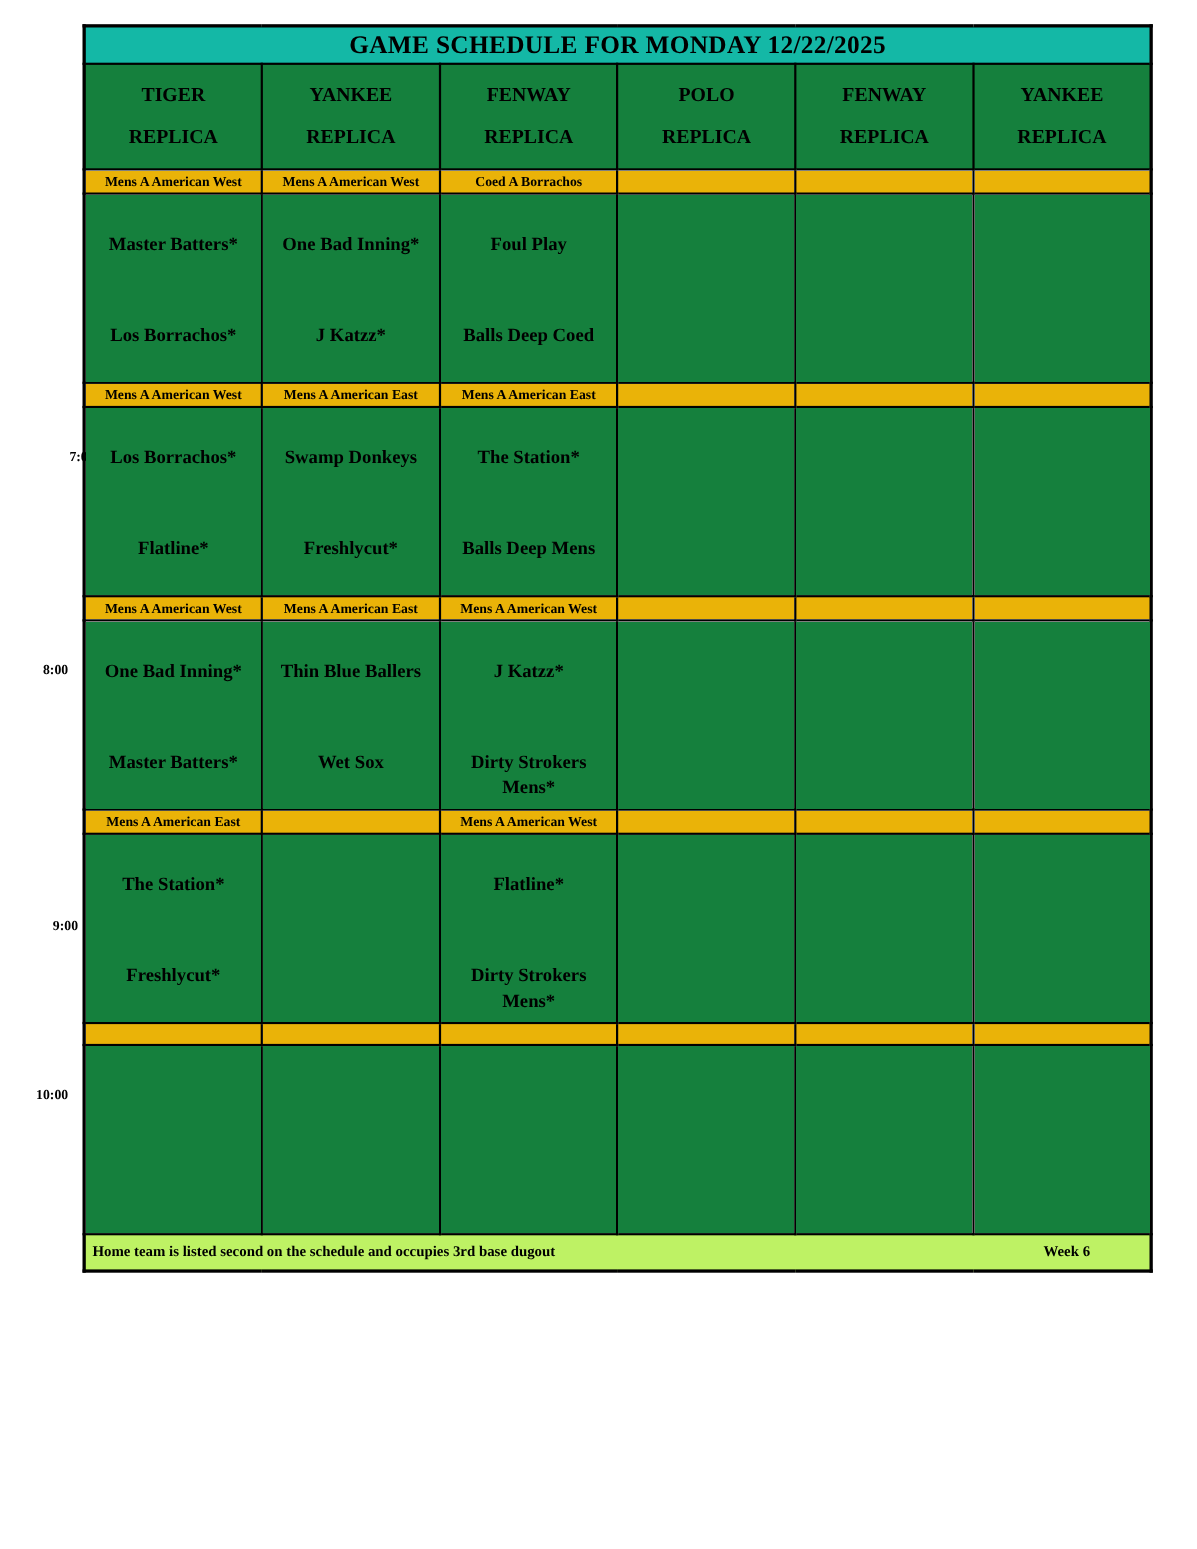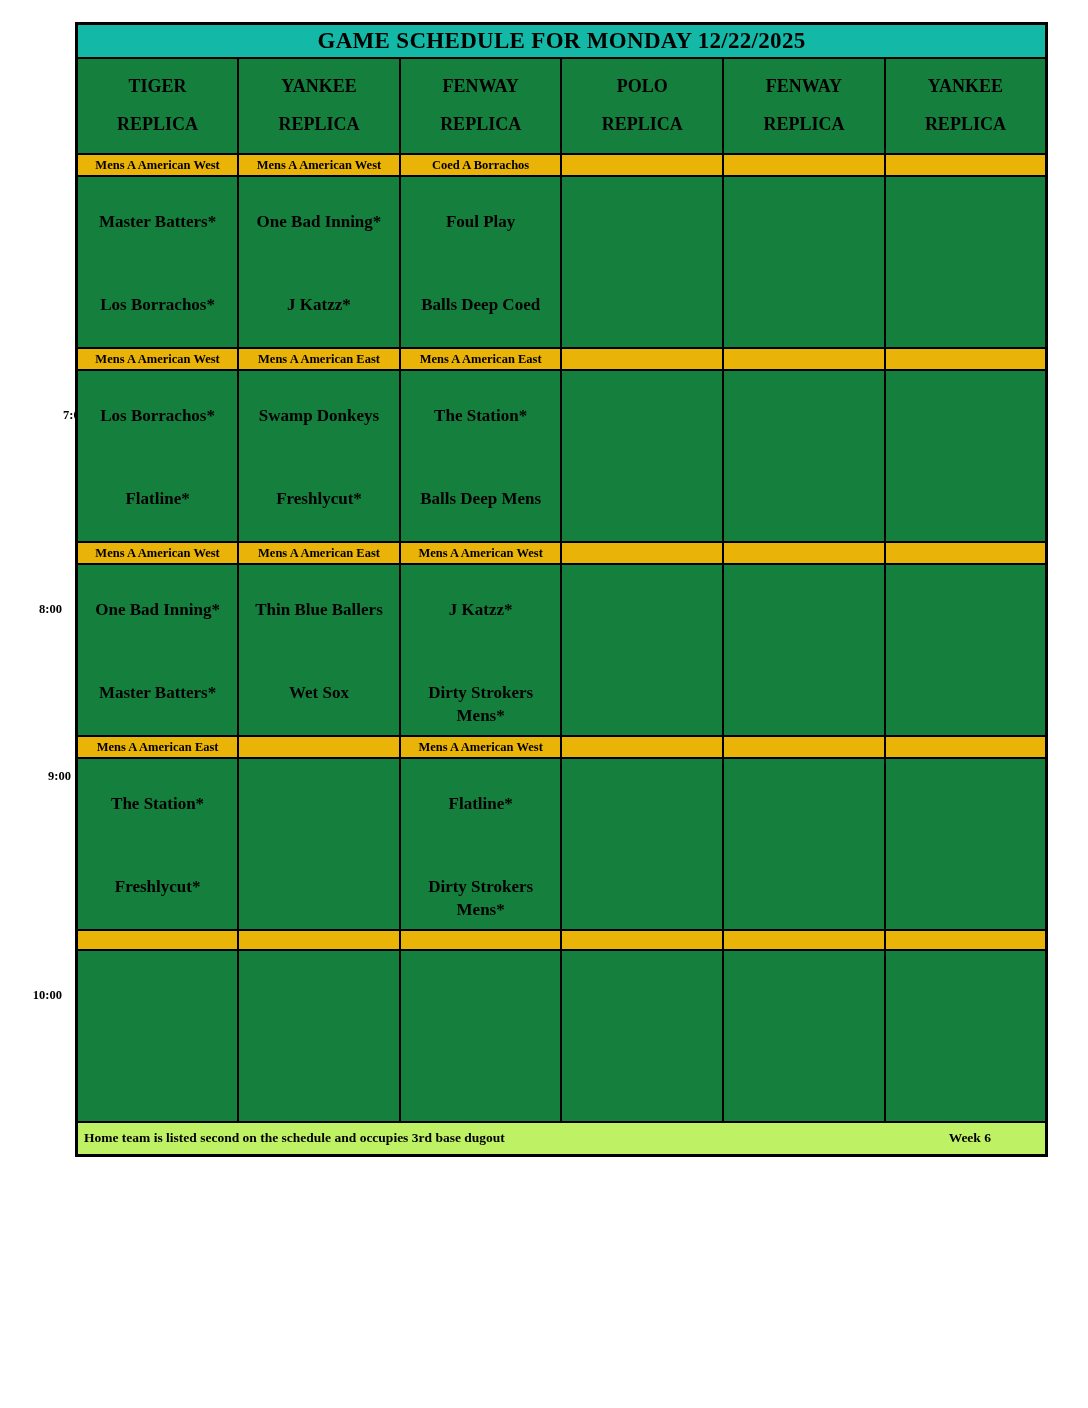--- a/index.html
+++ b/index.html
@@ -57,21 +57,21 @@
 </style>
 </head>
 <body>
 
 <div class="page">
 
   <div class="time-col" id="time-labels">
       <div class="time" style="top: 222px; margin-left: 45px;">6:00</div>
       <div class="time" style="top: 406.5px; margin-left: 24px;">7:00</div>
       <div class="time" style="top: 600.5px;">8:00</div>
-      <div class="time" style="top: 768px; padding-left: 48px;">9:00</div>
+      <div class="time" style="top: 833px; padding-left: 48px;">9:00</div>
       <div class="time" style="top: 986.5px;">10:00</div>
     </div>
 
   <table class="schedule">
     <thead>
       <tr>
         <th colspan="6" class="title">GAME SCHEDULE FOR MONDAY 12/22/2025</th>
       </tr>
       <tr id="field-header-row">
           <th class="field">

